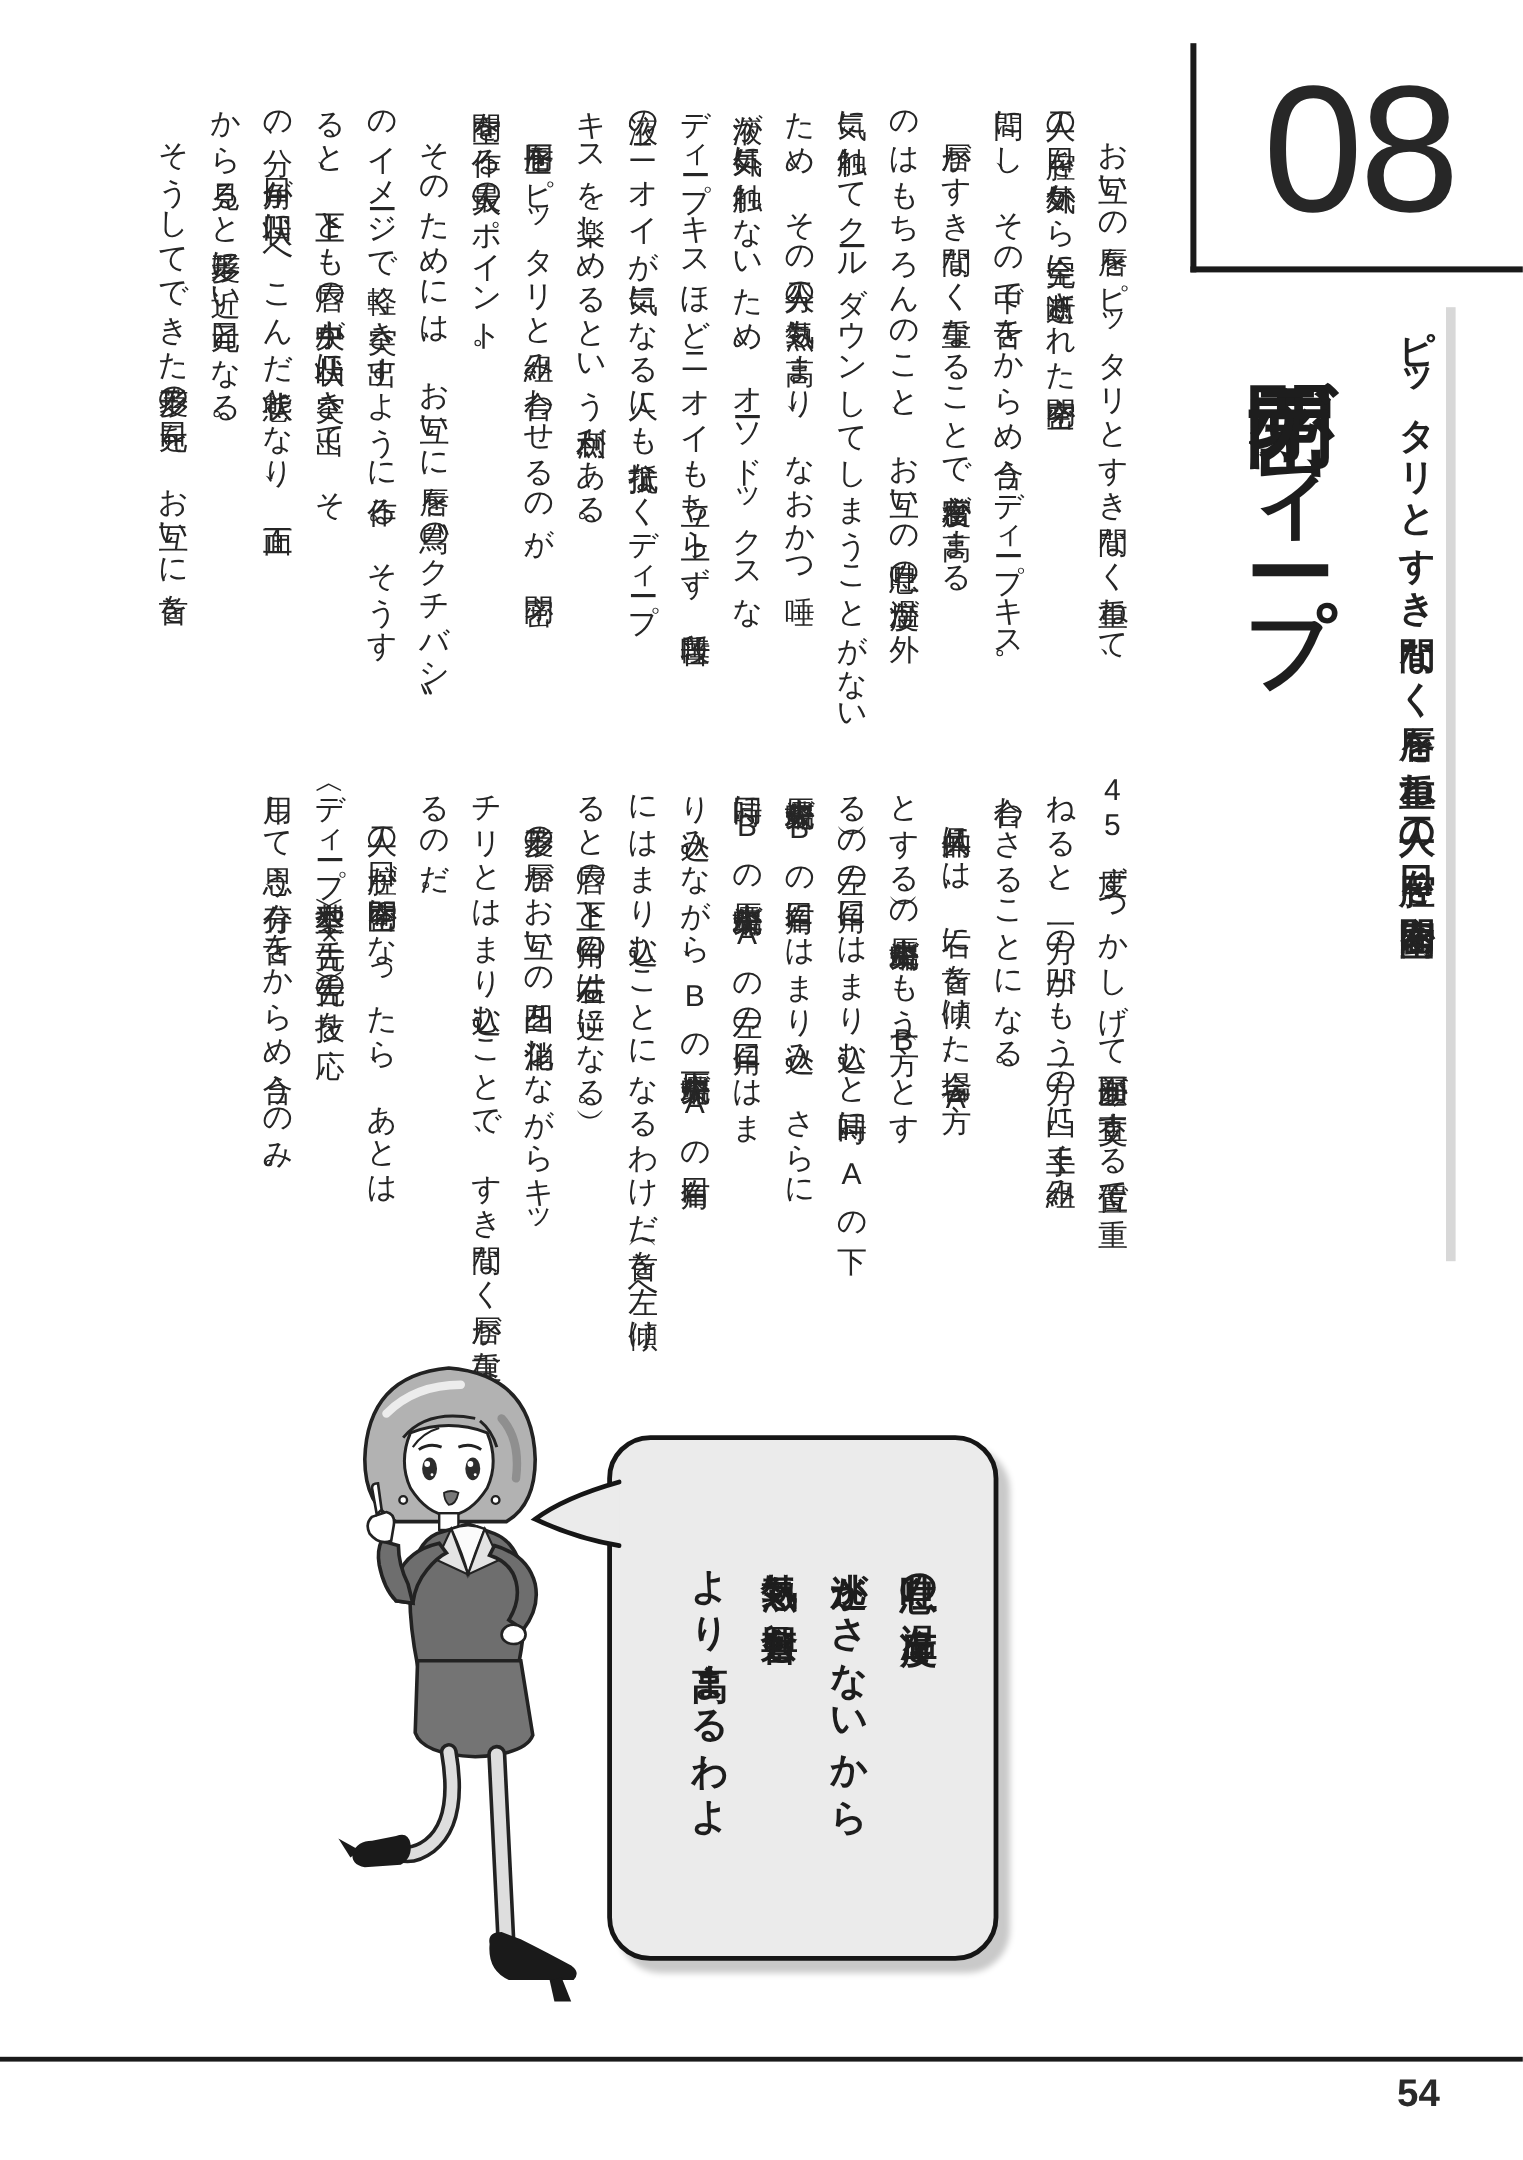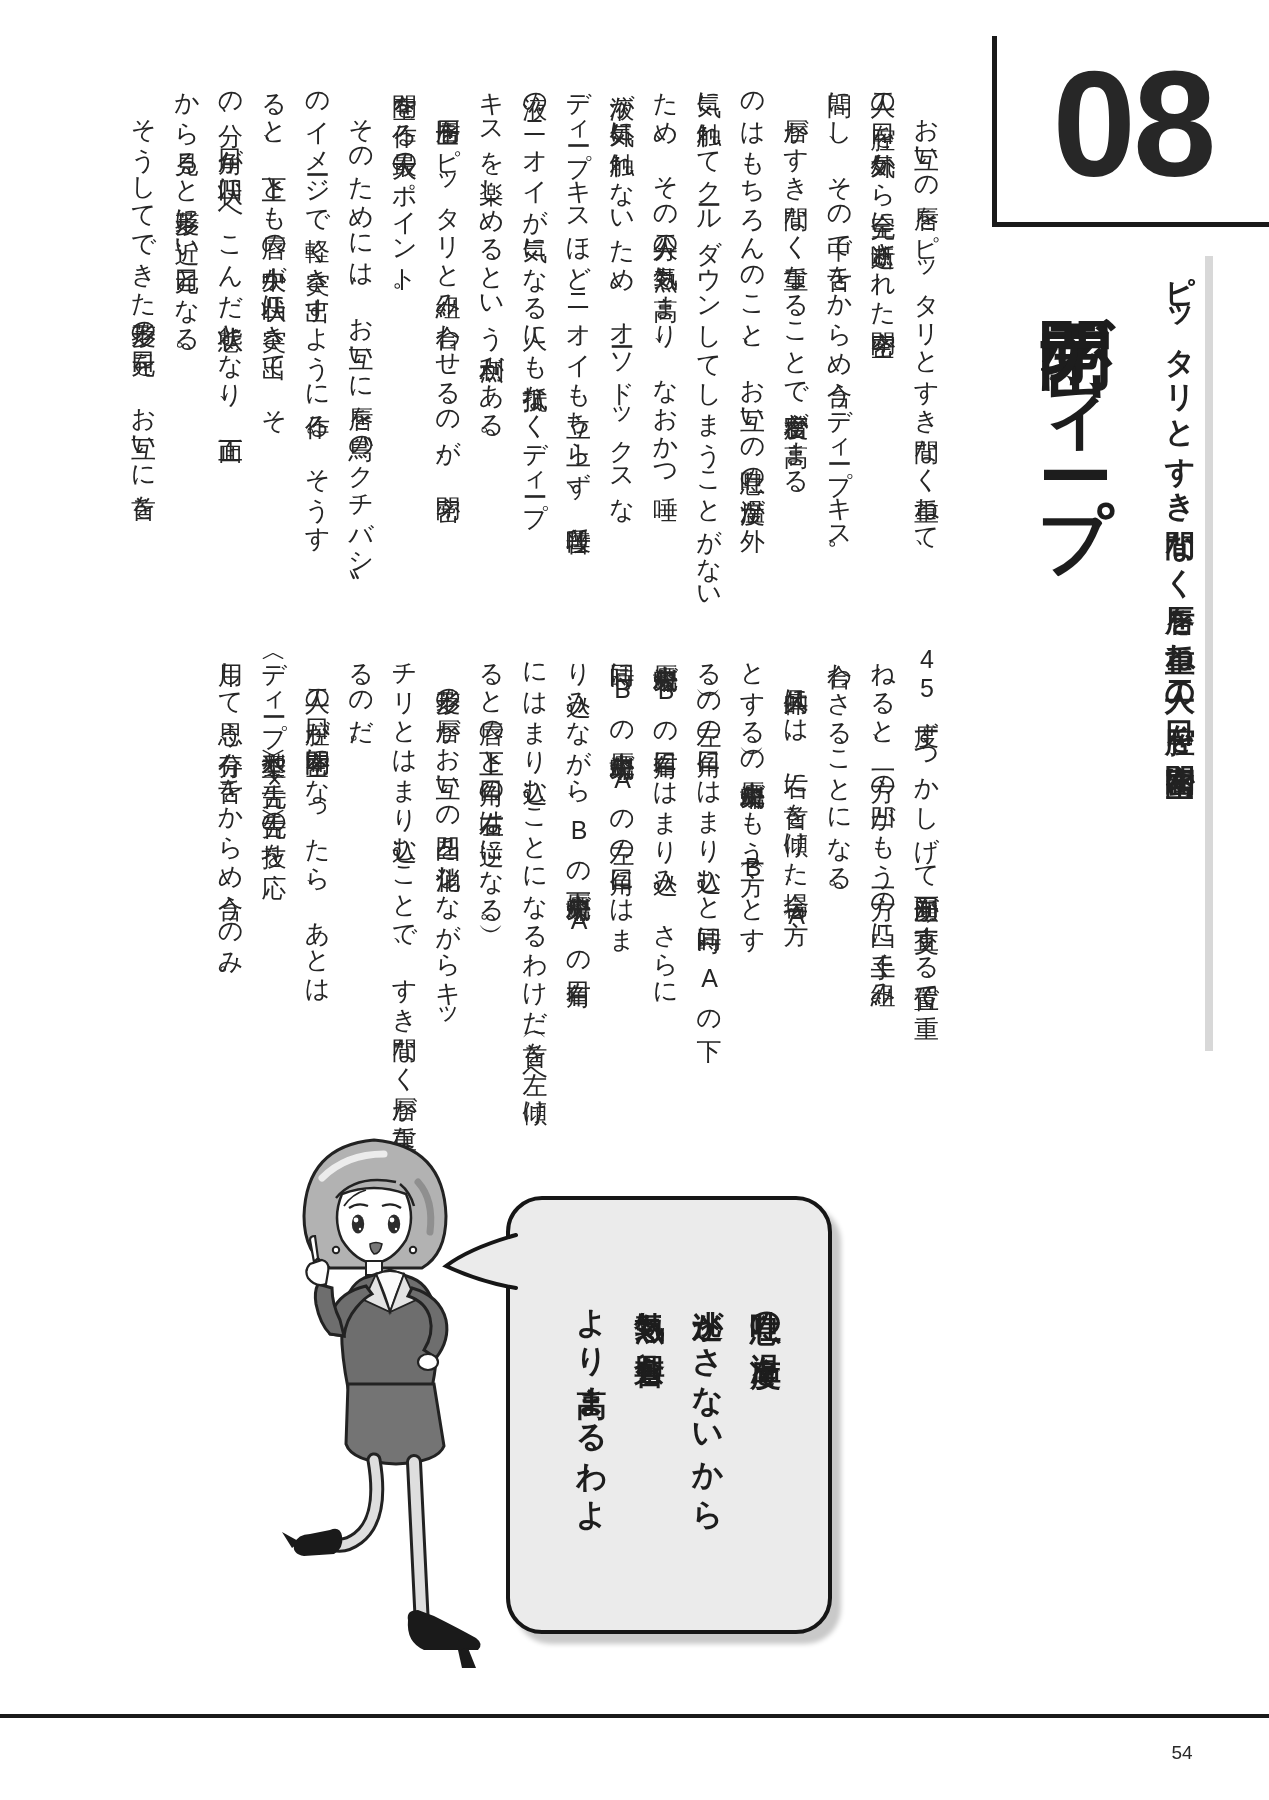--- a/index.html
+++ b/index.html
@@ -3,21 +3,21 @@
 <meta charset="utf-8">
 <style>
   html,body{margin:0;padding:0;}
   body{width:1269px;height:1800px;background:#ffffff;position:relative;overflow:hidden;
        font-family:"Liberation Sans","DejaVu Sans",sans-serif;}
   .abs{position:absolute;}
   
   .lesson-box{left:992px;top:36px;width:272px;height:186px;
       border-left:5px solid #1a1a1a;border-bottom:5px solid #1a1a1a;
       display:flex;align-items:center;justify-content:center;}
-  .lesson-num{font-size:150px;font-weight:700;color:#272727;letter-spacing:-3px;line-height:1;
+  .lesson-num{font-size:150px;font-weight:400;color:#272727;letter-spacing:-3px;line-height:1;
       padding-bottom:10px;}
   
   .vtext{writing-mode:vertical-rl;text-orientation:upright;}
   .chapter-title{left:1036px;top:260px;font-size:74px;font-weight:800;color:#1d1d1d;
       letter-spacing:2px;line-height:1.08;}
   .chapter-subtitle{left:1161px;top:254px;font-size:30px;font-weight:700;color:#222;
       letter-spacing:2px;line-height:38px;}
   .subtitle-bar{left:1205px;top:256px;width:8px;height:795px;}
   .body-block{right:321px;font-size:25px;color:#262626;letter-spacing:0.5px;font-weight:500;}
   .body-block .vcol{line-height:43.5px;white-space:nowrap;}
@@ -25,22 +25,22 @@
   #body2{top:645px;}
   
   .bubble{left:506px;top:1196px;width:318px;height:430px;border:4px solid #161616;
       border-radius:36px;box-shadow:9px 10px 5px #c9c9c9;}
   .bubble-tail{left:440px;top:1230px;width:78px;height:66px;z-index:3;}
   .bubble-text{position:absolute;right:34px;top:86px;height:290px;font-size:31px;
       font-weight:600;color:#1d1d1d;letter-spacing:2.5px;}
   .bubble-text .vcol{line-height:58px;white-space:nowrap;}
   
   .footer-rule{left:0;top:1714px;width:1269px;height:4px;background:#1a1a1a;}
-  .page-number{left:1150px;top:1726px;width:64px;text-align:center;font-size:19px;
-      font-weight:400;color:#2a2a2a;margin-top:16px;}
+  .page-number{left:1150px;top:1726px;width:64px;text-align:center;font-size:32px;
+      font-weight:700;color:#2a2a2a;}
   .figure{left:248px;top:1128px;}
 </style>
 </head>
 <body>
 
 <div class="abs lesson-box">
   <div class="lesson-num">08</div>
 </div>
 
 <div class="abs vtext chapter-title">密閉ディープ</div>

